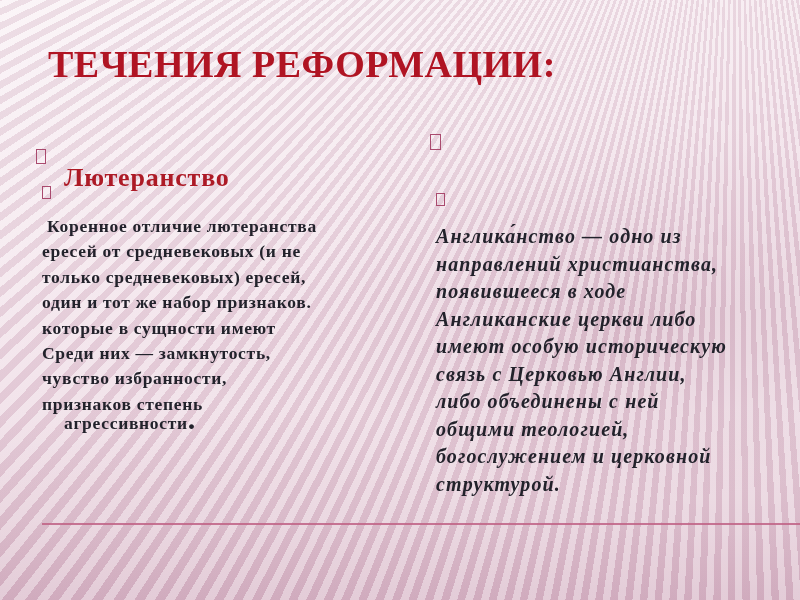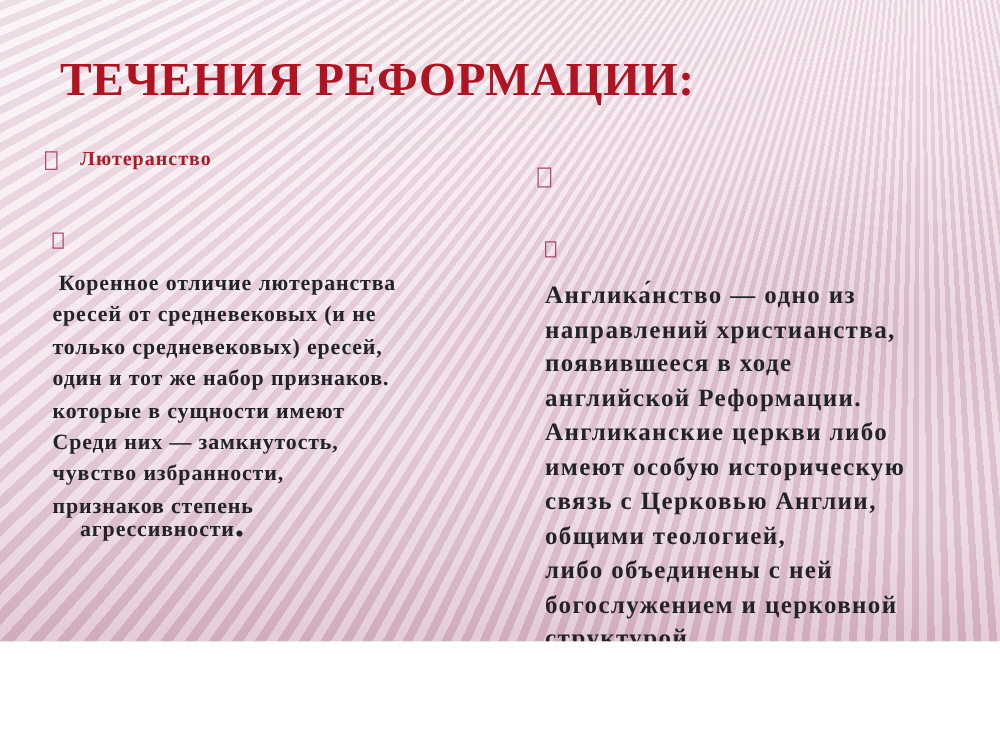--- a/index.html
+++ b/index.html
@@ -1,18 +1,18 @@
 <!DOCTYPE html>
 <html><head>
 <meta charset="utf-8">
 <style>
   html,body{margin:0;padding:0;}
   .slide{
     position:relative;
-    width:800px;height:513px;
+    width:800px;height:600px;
     overflow:hidden;
     font-family:"Liberation Serif","DejaVu Serif",serif;
     background-color:#ecd7e1;
     background-image:
       repeating-conic-gradient(from 140deg at 92% -55%,
         rgba(255,255,255,0.30) 0deg 0.45deg,
         rgba(163,105,135,0.14) 0.45deg 0.9deg),
       linear-gradient(165deg,
         rgba(250,242,246,0.95) 0%,
         rgba(247,235,241,0.70) 30%,
@@ -38,25 +38,25 @@
     background:transparent;
     flex:0 0 auto;
   }
   .bullet.lg{width:8px;height:13px;}
   .bullet.md{width:9px;height:14px;}
   .bullet.sm{width:7px;height:11px;}
   .hdr-row{position:absolute;display:flex;align-items:center;}
   .hdr-row.left{left:36px;top:119px;gap:18px;}
   .hdr-row.right{left:430px;top:134px;gap:21px;}
   .hdr{font-weight:bold;color:#ad1a26;}
-  .hdr-row.left .hdr{font-size:16px;letter-spacing:0.8px;}
+  .hdr-row.left .hdr{font-size:26px;letter-spacing:0.8px;margin-top:44px;}
   .hdr-row.right .hdr{font-size:23px;letter-spacing:0.8px;}
   .para-row{position:absolute;display:flex;align-items:flex-start;flex-direction:column;}
   .para-row.left{left:42px;top:180px;gap:15px;}
-  .para-row.right{left:436px;top:186px;gap:17px;}
+  .para-row.right{left:436px;top:186px;gap:17px;font-style:italic;}
   .para-row.left .bullet{margin-top:6px;}
   .para-row.right .bullet{margin-top:7px;}
   .body{font-weight:bold;color:#22222b;}
   .body.left{font-size:17.5px;line-height:25.4px;width:322px;letter-spacing:0.7px;}
   .body.right{font-size:20px;line-height:27.5px;width:334px;letter-spacing:1.1px;}
   .last-line{
     position:absolute;left:64px;top:413px;
     font-size:17.5px;font-weight:bold;color:#22222b;letter-spacing:0.7px;
     white-space:nowrap;
   }
@@ -100,26 +100,25 @@
   <div class="hdr-row right">
     <span class="bullet md"></span>
   </div>
 
   <div class="para-row right">
     <span class="bullet sm"></span>
     <div class="body right">
         <div>Англика́нство — одно из</div>
         <div>направлений христианства,</div>
         <div>появившееся в ходе</div>
-        <div>английской Реформации.</div>
         <div>Англиканские церкви либо</div>
         <div>имеют особую историческую</div>
         <div>связь с Церковью Англии,</div>
+        <div>либо объединены с ней</div>
         <div>общими теологией,</div>
-        <div>либо объединены с ней</div>
         <div>богослужением и церковной</div>
         <div>структурой.</div>
       </div>
   </div>
 
   <div class="divider"></div>
 
 </div>
 
 </body></html>

